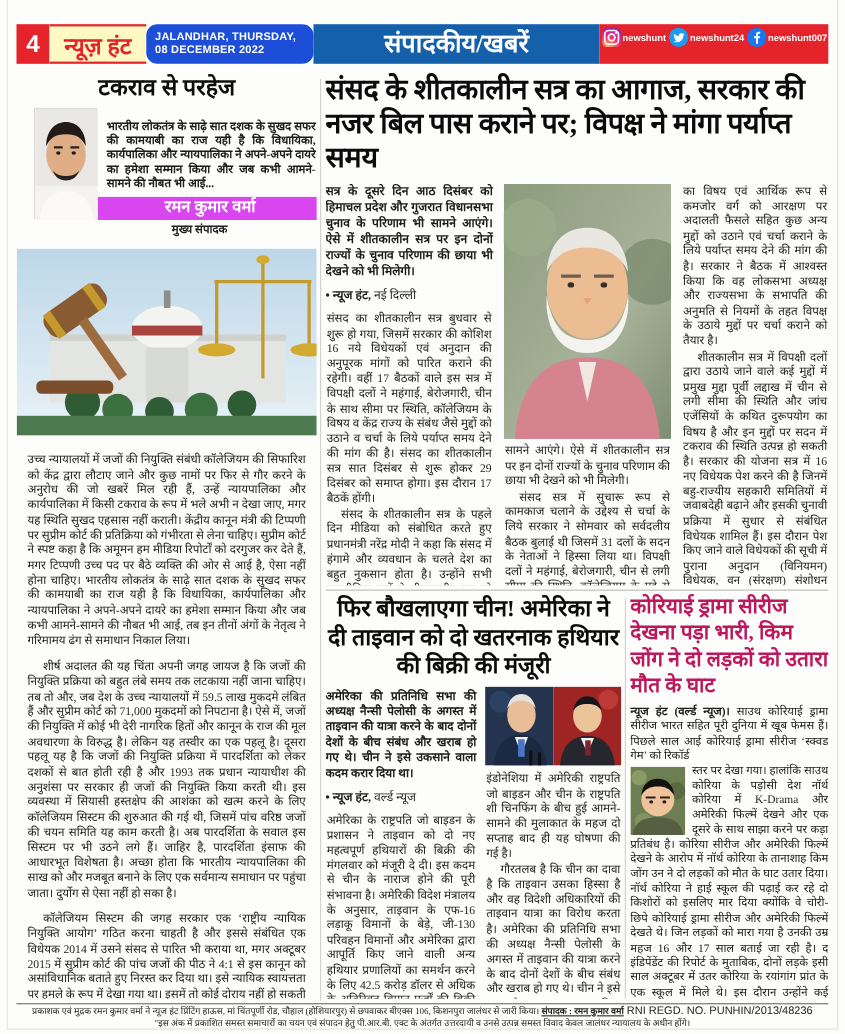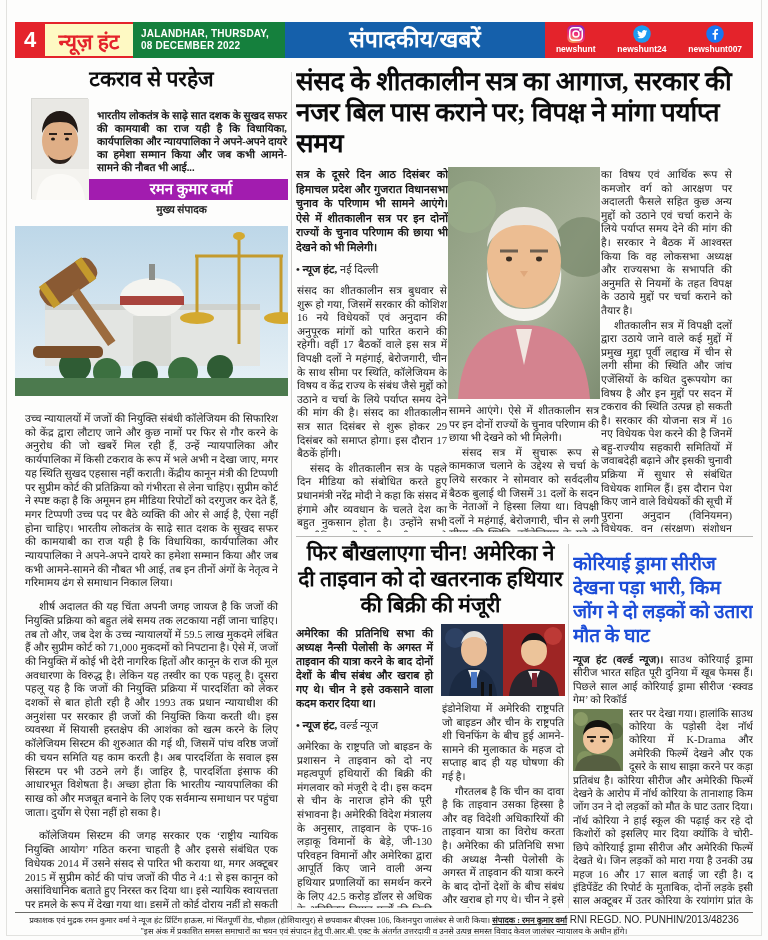--- a/index.html
+++ b/index.html
@@ -5,72 +5,72 @@
   html,body{margin:0;padding:0;background:#fff;}
   .page{position:relative;width:768px;height:940px;background:#fdfdfc;overflow:hidden;
         font-family:"Liberation Serif",serif;color:#1c1c1c;}
   .frame{position:absolute;left:6px;right:6px;top:0;bottom:4px;
          border-left:1px solid #e2e2df;border-right:1px solid #e2e2df;border-bottom:1px solid #e2e2df;pointer-events:none;}
   
   .masthead{position:absolute;left:15px;top:22px;width:738px;height:36px;display:flex;}
   .pgnum{width:30px;background:#e4232b;color:#fff;font:700 22px/36px "Liberation Sans",sans-serif;text-align:center;}
   .logo{width:88px;background:#fef9c3;color:#e4232b;font:800 21px/36px "Liberation Serif",serif;text-align:center;
         border-top:2px solid #e4232b;border-bottom:2px solid #e4232b;box-sizing:border-box;}
-  .datebox{width:152px;background:#15803d;color:#fff;font:700 10px/12px "Liberation Sans",sans-serif;
-           padding:6px 0 0 8px;box-sizing:border-box;letter-spacing:.2px;}
+  .datebox{width:152px;background:#1d4ed8;color:#fff;font:700 10px/12px "Liberation Sans",sans-serif;
+           padding:6px 0 0 8px;box-sizing:border-box;letter-spacing:.2px;border-radius:10px;}
   .section{width:260px;background:#1560ab;color:#fff;font:800 23px/36px "Liberation Serif",serif;text-align:center;}
   .social{width:208px;background:#e4232b;display:flex;justify-content:space-around;align-items:flex-start;padding-top:2px;box-sizing:border-box;}
-  .soc{display:flex;flex-direction:column;align-items:center;}
+  .soc{display:flex;flex-direction:row;align-items:center;}
   .soc svg{width:20px;height:20px;display:block;}
   .soc .lbl{color:#fff;font:700 8.5px/11px "Liberation Sans",sans-serif;}
   
   .content{position:absolute;left:15px;top:66px;width:738px;height:874px;}
   .vrule{position:absolute;border-left:1px solid #cfcfcc;}
   .v1{left:276px;top:6px;height:838px;}
   .v2{left:553px;top:478px;height:364px;}
   .hrule{position:absolute;left:281px;top:470px;width:457px;border-top:1px solid #b9b9b6;}
   .footrule{position:absolute;left:0;top:846px;width:738px;border-top:1px solid #6b6b68;}
   
   .edit-col{position:absolute;left:0;top:0;width:273px;height:842px;overflow:hidden;}
   .edit-hl{font:800 21px/26px "Liberation Serif",serif;color:#0d0d0d;text-align:center;margin:0 0 4px;}
   .author-sec{position:relative;height:128px;}
   .author-photo{position:absolute;left:16px;top:2px;width:57px;height:101px;z-index:2;border:1px solid #d8d8d4;box-sizing:border-box;}
   .author-intro{position:absolute;left:82px;top:2px;right:1px;font:600 10.5px/13px "Liberation Serif",serif;text-align:justify;}
-  .editor-bar{position:absolute;left:31px;top:83px;right:0;height:21px;background:#a21caf;z-index:1;
+  .editor-bar{position:absolute;left:31px;top:83px;right:0;height:21px;background:#d946ef;z-index:1;
               color:#fff;font:700 15px/21px "Liberation Serif",serif;text-align:center;padding-left:48px;box-sizing:border-box;}
   .editor-title{position:absolute;left:60px;right:0;top:107px;text-align:center;font:700 10.5px/13px "Liberation Serif",serif;color:#222;}
   .justice-img{display:block;width:273px;height:170px;margin:2px 0 6px;}
   .edit-body{height:508px;overflow:hidden;font:400 10.6px/13.7px "Liberation Serif",serif;text-align:justify;}
   .edit-body p{margin:10px;}
   .edit-body p + p{text-indent:14px;}
   
   .lead{position:absolute;left:281px;top:0;width:457px;height:466px;overflow:hidden;}
   .lead-hl{font:800 26px/31px "Liberation Serif",serif;color:#0b0b0b;margin:0;letter-spacing:-.3px;}
-  .lead-cols{display:flex;margin-top:8px;height:404px;overflow:hidden;}
+  .lead-cols{display:flex;gap:10px;margin-top:8px;height:404px;overflow:hidden;}
   .lcol1{width:152px;}
   .lcol2{width:152px;}
   .lcol3{width:133px;}
   .lede{font:700 11px/14.5px "Liberation Serif",serif;text-align:justify;margin:0 0 8px;}
   .byline{font:400 11px/14px "Liberation Serif",serif;margin:4px 0 8px;}
   .byline .b{font-weight:700;}
   .news-body{font:400 10.6px/13.6px "Liberation Serif",serif;text-align:justify;}
   .news-body p{margin:1px;}
   .news-body p + p{text-indent:13px;}
   .modi-photo{display:block;width:152px;height:232px;margin-bottom:5px;}
   
   .taiwan{position:absolute;left:281px;top:474px;width:269px;height:368px;overflow:hidden;}
   .taiwan-hl{font:800 21px/26px "Liberation Serif",serif;color:#0b0b0b;text-align:center;margin:0 0 6px;}
   .taiwan-cols{display:flex;gap:8px;height:290px;overflow:hidden;}
   .tcol1{width:137px;}
   .tcol2{width:124px;}
   .t-intro{font:700 10.8px/14px "Liberation Serif",serif;text-align:justify;margin:2px 0 8px;}
   .bx-photo{display:block;width:124px;height:72px;margin-bottom:6px;}
   
   .korea{position:absolute;left:558px;top:474px;width:180px;height:368px;overflow:hidden;}
-  .korea-hl{font:800 19px/24px "Liberation Serif",serif;color:#1d4ed8;margin:12px 0 5px;}
+  .korea-hl{font:800 19px/24px "Liberation Serif",serif;color:#be185d;margin:0 0 5px;}
   .kbody{font:400 10.4px/13.4px "Liberation Serif",serif;text-align:justify;margin:0;}
   .kbody .b{font-weight:700;}
   .kim-photo{float:left;width:50px;height:62px;margin:2px 6px 2px 0;}
   
   .pfooter{position:absolute;left:0;top:849px;width:738px;text-align:center;
            font:400 8.2px/10.5px "Liberation Serif",serif;color:#222;}
   .pfooter .b{font-weight:700;text-decoration:underline;}
   .pfooter .rni{font-family:"Liberation Sans",sans-serif;font-size:10px;}
 </style>
 </head>

